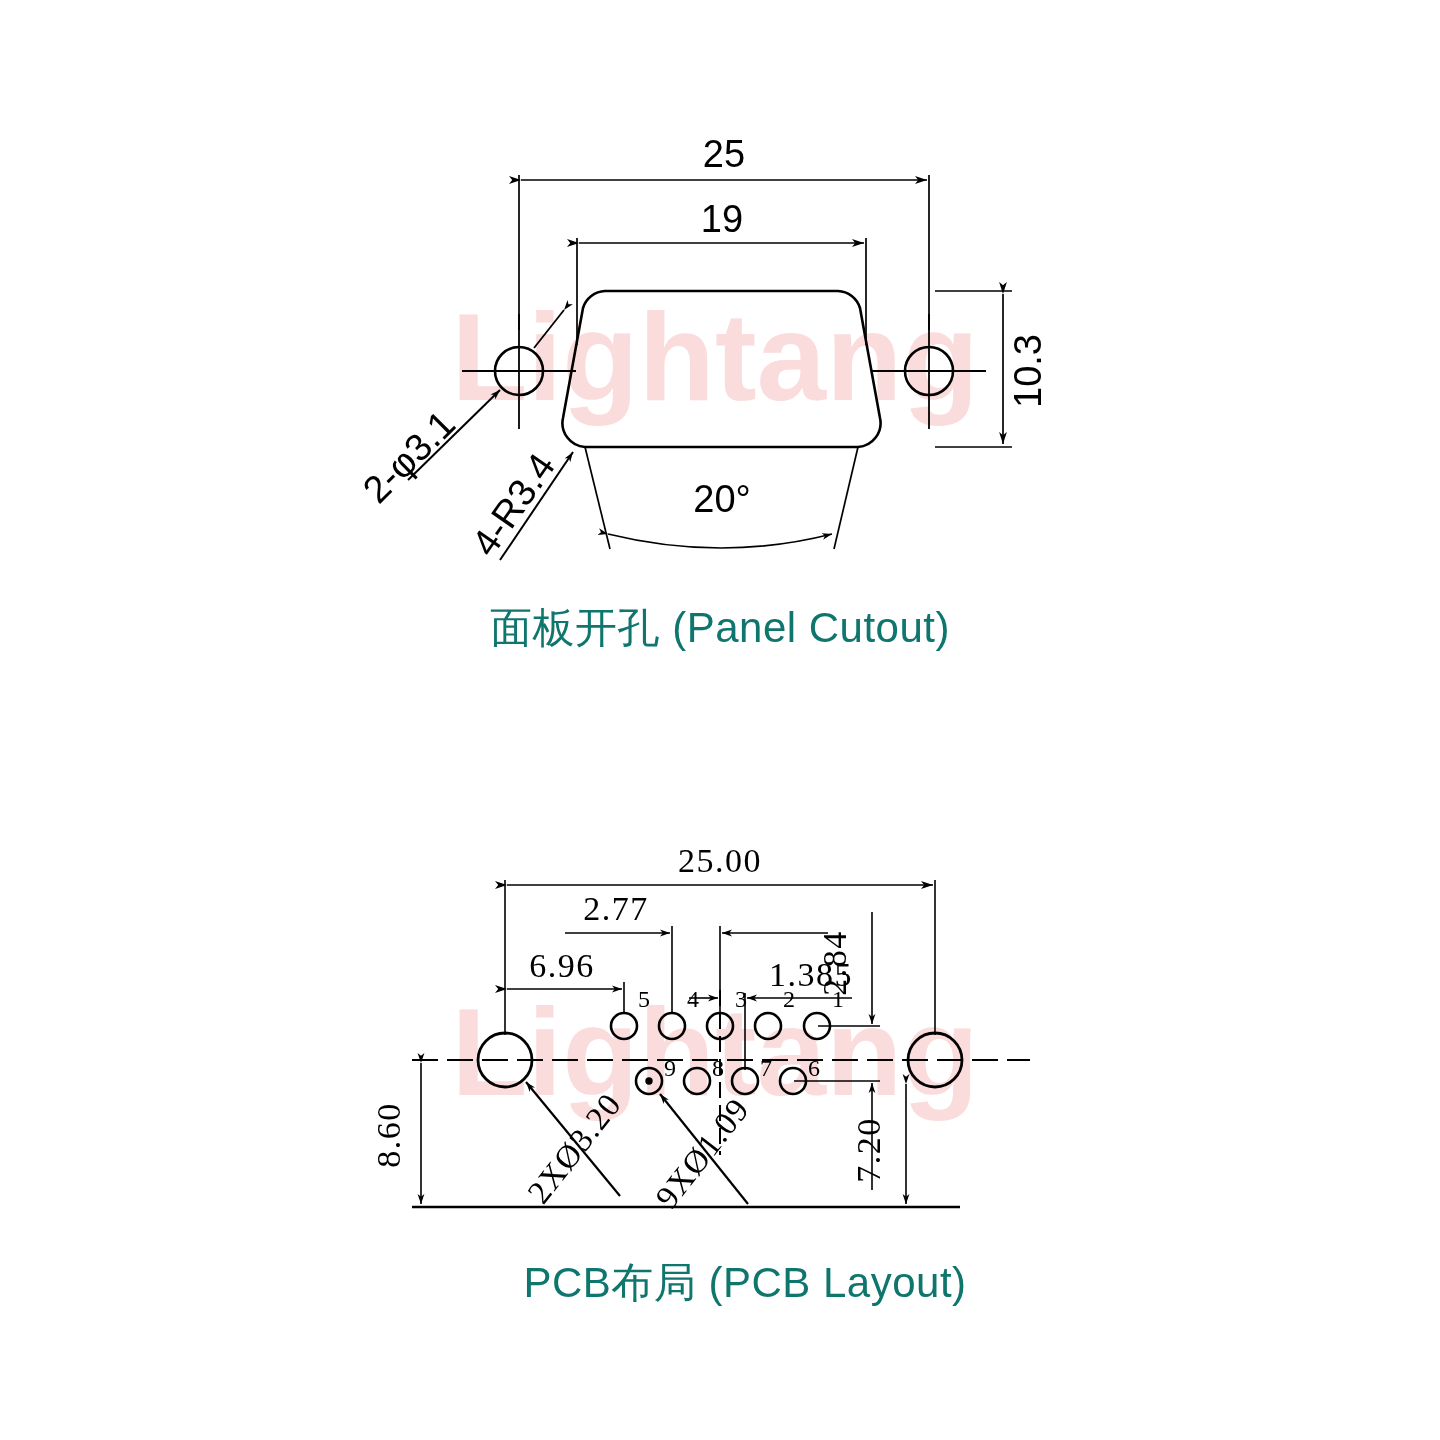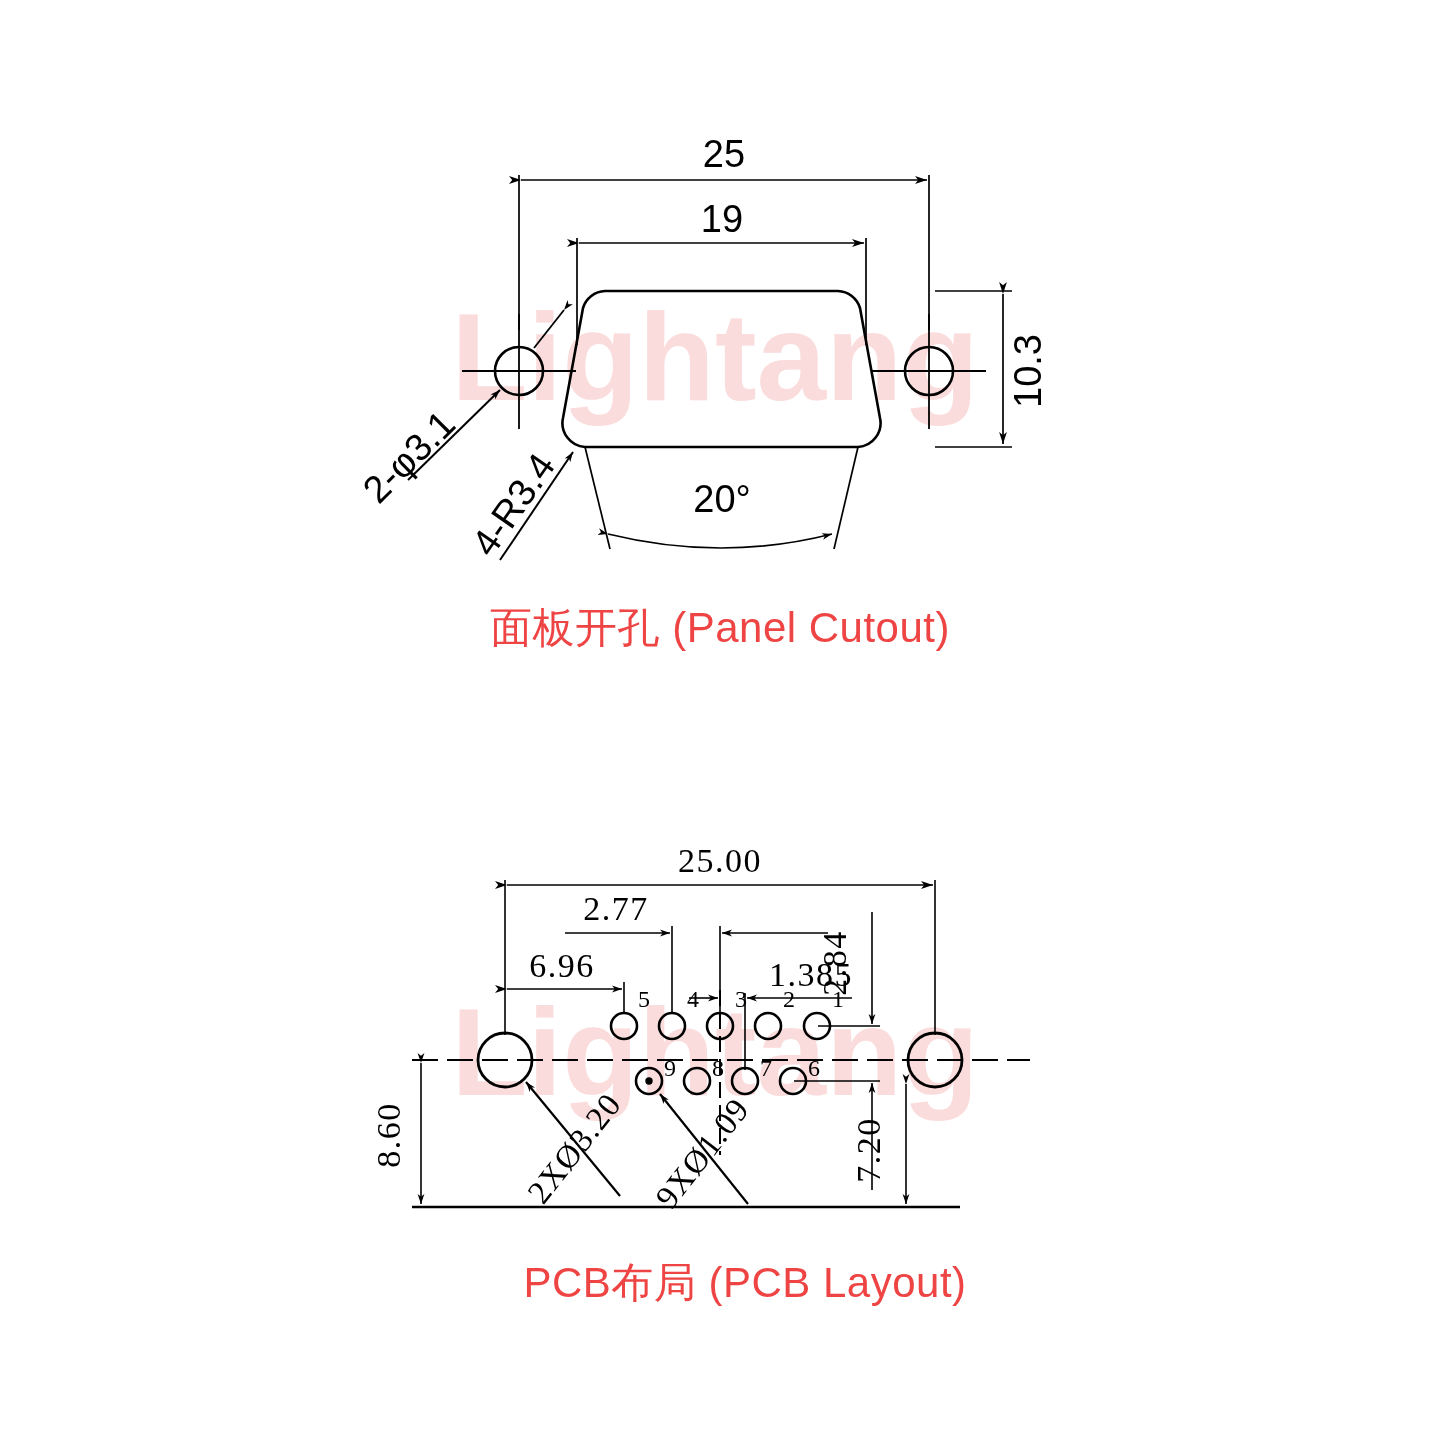--- a/index.html
+++ b/index.html
@@ -15,21 +15,21 @@
     font-family: "Liberation Sans", sans-serif;
     overflow: hidden;
   }
   svg { display: block; }
   .cap {
     position: absolute;
     width: 100%;
     text-align: center;
     font-family: "Liberation Sans", sans-serif;
     font-size: 42px;
-    color: #ef4444;
+    color: #0f766e;
     letter-spacing: 0.5px;
   }
   #panel-caption { top: 600px; }
   #pcb-caption { top: 1255px; padding-left: 25px; }
 </style>
 </head>
 <body>
 
 <div id="page">
 

